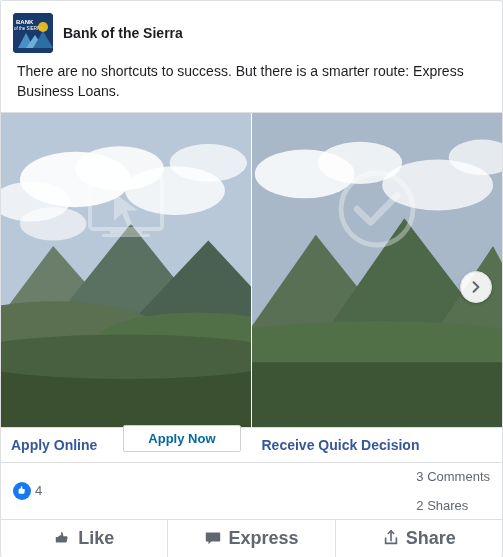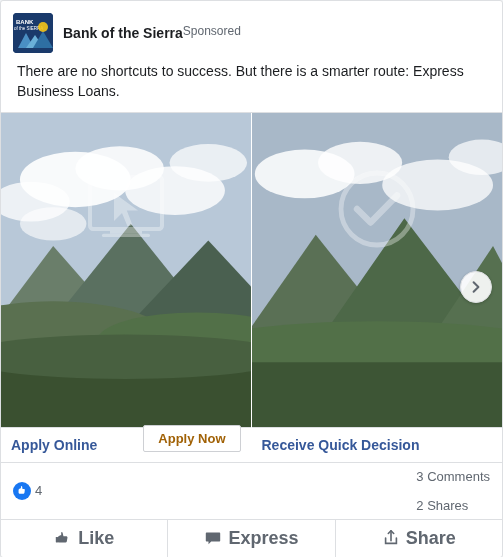--- a/index.html
+++ b/index.html
@@ -116,24 +116,24 @@
       font-size: 14px;
       font-weight: 700;
       color: #365899;
     }
     .apply-btn {
       position: absolute;
       bottom: 10px;
       right: 10px;
       border: 1px solid #ced0d4;
       background: #fff;
-      color: #a16207;
+      color: #0369a1;
       font-size: 13px;
       font-weight: 600;
-      padding: 5px 14px;
+      padding: 5px 24px;
       border-radius: 2px;
       cursor: pointer;
     }
     
     .chevron-btn {
       position: absolute;
       right: 10px;
       top: 50%;
       transform: translateY(-50%);
       width: 32px;
@@ -224,21 +224,20 @@
           <polygon points="5,35 13,20 21,35" fill="#4a8fc4"></polygon>
           <polygon points="13,35 22,22 31,35" fill="#6ab0d8"></polygon>
           <polygon points="20,35 30,18 40,35" fill="#2e6fa3"></polygon>
 
           <circle cx="30" cy="14" r="5" fill="#f5c518" opacity="0.9"></circle>
         </svg>
       </div>
     </div>
     <div class="header-text">
       <span class="page-name">Bank of the Sierra</span>
-      <span class="sponsored">Sponsored</span>
     </div>
   </div>
 
   <div class="post-text">There are no shortcuts to success. But there is a smarter route: Express Business Loans.</div>
 
   <div class="carousel">
 
     <div class="carousel-item">
 
       <svg class="mountain-canvas" viewBox="0 0 251 315" xmlns="http://www.w3.org/2000/svg" preserveAspectRatio="xMidYMid slice">

